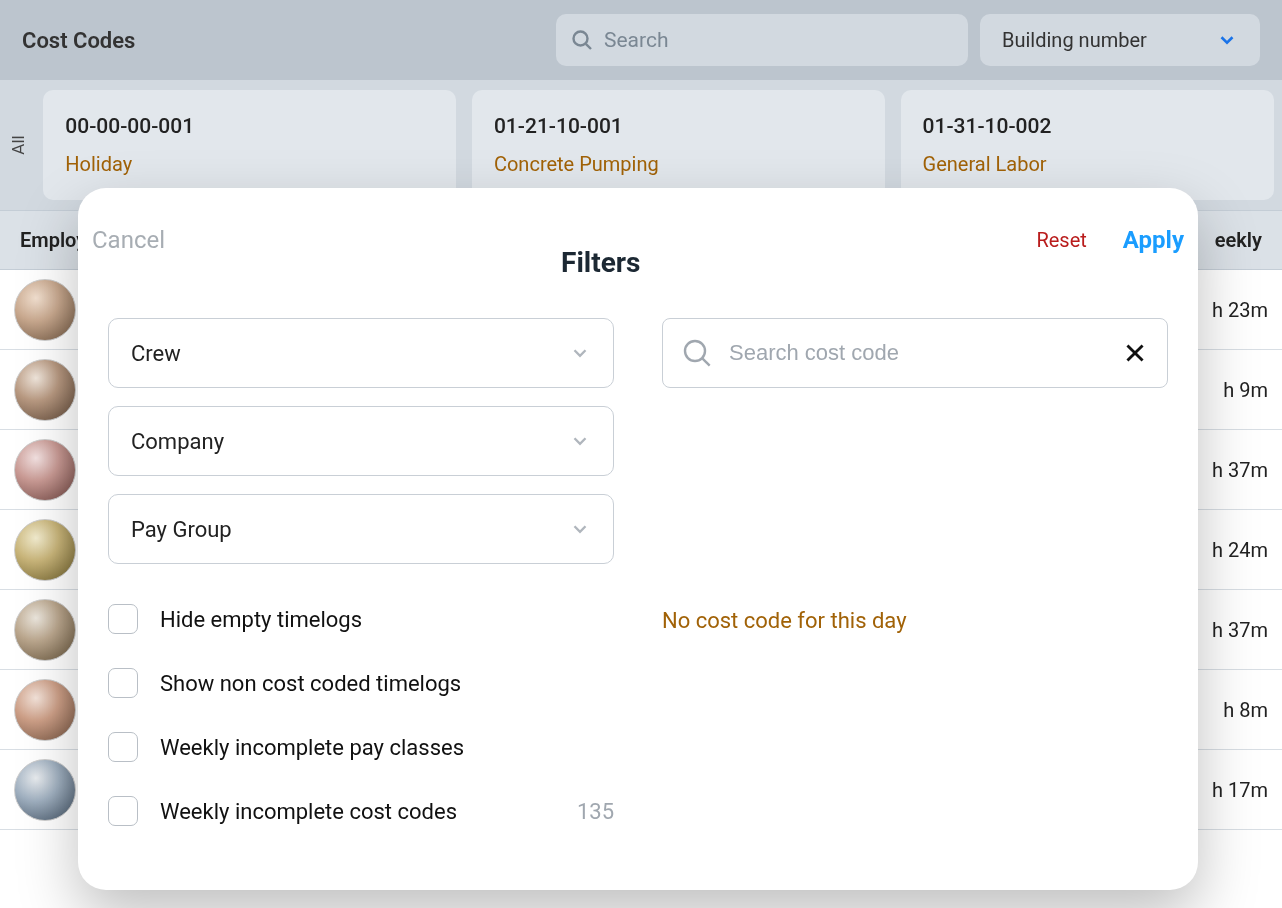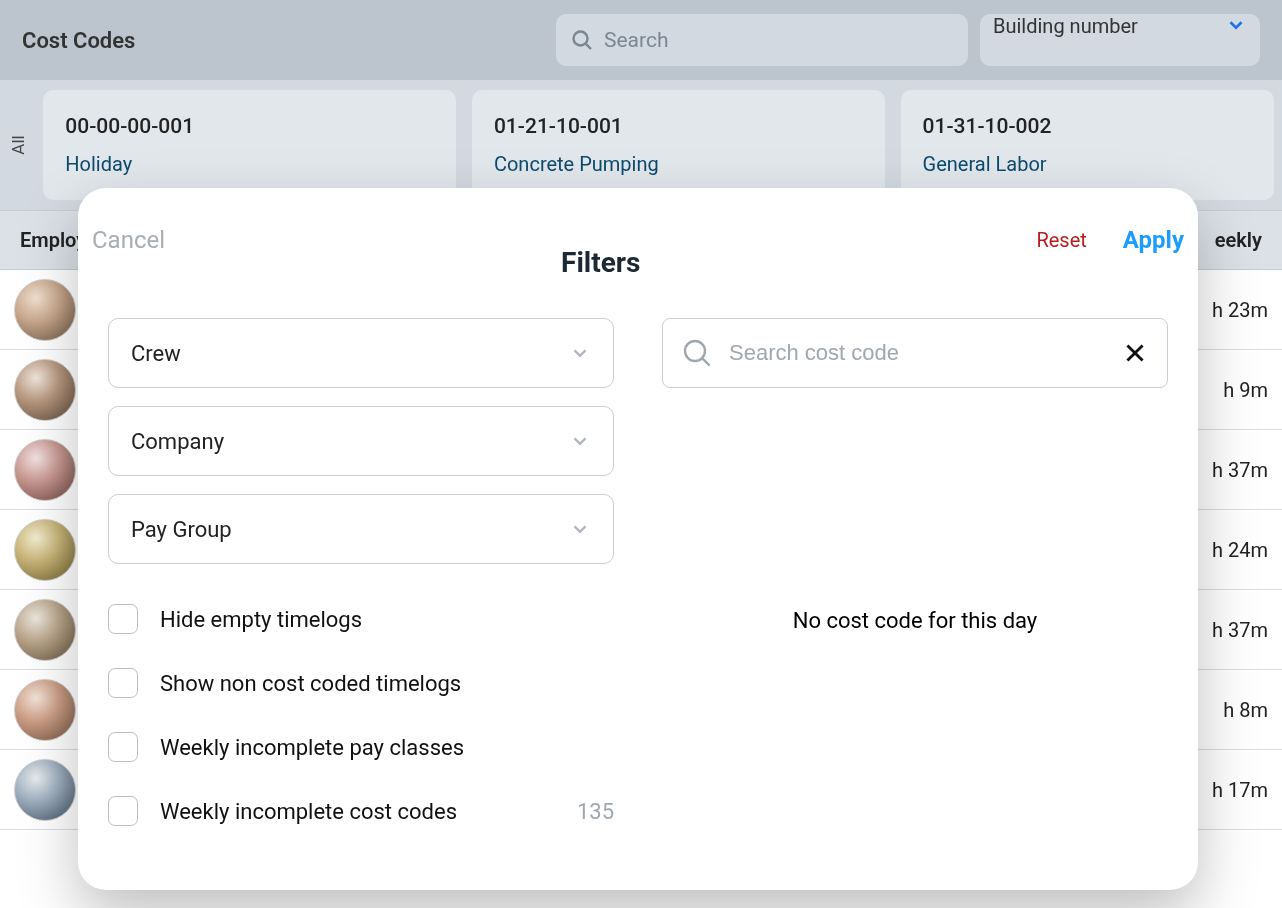--- a/index.html
+++ b/index.html
@@ -6,29 +6,29 @@
   html, body { width: 1282px; height: 908px; font-family: -apple-system, BlinkMacSystemFont, "Segoe UI", Roboto, sans-serif; background: #fff; overflow: hidden; }
 
   
   .bg-page { position: absolute; inset: 0; }
   .bg-header { height: 80px; background: #bcc5ce; display: flex; align-items: center; padding: 0 22px; gap: 12px; }
   .bg-title { font-size: 22px; font-weight: 600; color: #333; flex: 0 0 auto; }
   .bg-header-spacer { flex: 1; }
   .bg-search-wrap { width: 412px; height: 52px; background: #d2d9e0; border-radius: 10px; display: flex; align-items: center; padding: 0 14px; gap: 10px; }
   .bg-search-icon { width: 24px; height: 24px; color:#7a8793; }
   .bg-search-text { color: #7a8793; font-size: 21px; }
-  .bg-dropdown { width: 280px; height: 52px; background: #d2d9e0; border-radius: 10px; display: flex; padding: 0 13px; justify-content: space-between; font-size:20px; color:#333; }
+  .bg-dropdown { width: 280px; height: 52px; background: #d2d9e0; border-radius: 10px; display: flex; align-items: center; padding: 0 22px; justify-content: space-between; font-size:20px; color:#333; }
   .bg-dropdown-chevron { color:#1a73e8; }
 
   .bg-cards-row { display:flex; background:#d2d9e0; height:130px; padding-left:0; }
   .bg-all-tab { width:36px; display:flex; align-items:center; justify-content:center; }
   .bg-all-text { transform: rotate(-90deg); font-size:17px; color:#444; }
   .bg-card { background:#e2e7ec; border-radius:10px; margin:10px 8px; padding:20px 22px; width:420px; display:flex; flex-direction:column; justify-content:center; gap:14px; }
   .bg-card-code { font-size:21px; font-weight:500; color:#222; }
-  .bg-card-name { font-size:20px; color:#0c4a6e; }
+  .bg-card-name { font-size:20px; color:#a16207; }
 
   .bg-table-header { height:60px; background:#dbe1e7; border-top:1px solid #c4cdd6; border-bottom:1px solid #c4cdd6; display:flex; align-items:center; padding:0 20px; justify-content:space-between; font-size:20px; font-weight:600; color:#222;}
   .bg-rows { }
   .bg-row { height:80px; border-bottom:1px solid #d8dee4; display:flex; align-items:center; padding:0 14px; justify-content:space-between; }
   .avatar { width:62px; height:62px; border-radius:50%; background: radial-gradient(circle at 35% 30%, #f2e0d0, #c9a98f 40%, #8a6f58 80%); border:1px solid #ccc; flex-shrink:0; }
   .avatar.a2 { background: radial-gradient(circle at 35% 30%, #f0e6dc, #b89981 40%, #7a614e 80%);}
   .avatar.a3 { background: radial-gradient(circle at 35% 30%, #f3e2e2, #c99a94 40%, #8a5f5a 80%);}
   .avatar.a4 { background: radial-gradient(circle at 35% 30%, #f2eccf, #c9b57a 40%, #8a7a44 80%);}
   .avatar.a5 { background: radial-gradient(circle at 35% 30%, #ece7de, #bba78e 40%, #7f6d54 80%);}
   .avatar.a6 { background: radial-gradient(circle at 35% 30%, #f3e3da, #cd9f87 40%, #8e6a55 80%);}
@@ -60,21 +60,21 @@
   .check-row { display:flex; align-items:center; gap:22px;}
   .check-box { width:30px; height:30px; border:1.5px solid #b9bfc6; border-radius:7px; background:#fff; cursor:pointer; flex-shrink:0;}
   .check-label { font-size:22px; color:#111; flex:1;}
   .check-count { font-size:22px; color:#a0a7af; }
 
   .cost-search { width:100%; height:70px; border:1px solid #c9cfd6; border-radius:8px; display:flex; align-items:center; padding:0 18px; gap:16px;}
   .cost-search input { flex:1; border:none; outline:none; font-size:22px; color:#222; background:transparent;}
   .cost-search input::placeholder { color:#a0a7af;}
   .cost-search-icon { color:#a0a7af; }
   .cost-clear { color:#111; cursor:pointer; width:28px; height:28px; display:flex; align-items:center; justify-content:center;}
-  .no-cost { text-align:center; font-size:22px; color:#000000; margin-top:220px;}
+  .no-cost { text-align:left; font-size:22px; color:#a16207; margin-top:220px;}
 
   svg { display:block; }
 </style>
 </head>
 <body>
 
 <div class="bg-page">
   <div class="bg-header">
     <div class="bg-title">Cost Codes</div>
     <div class="bg-header-spacer"></div>

